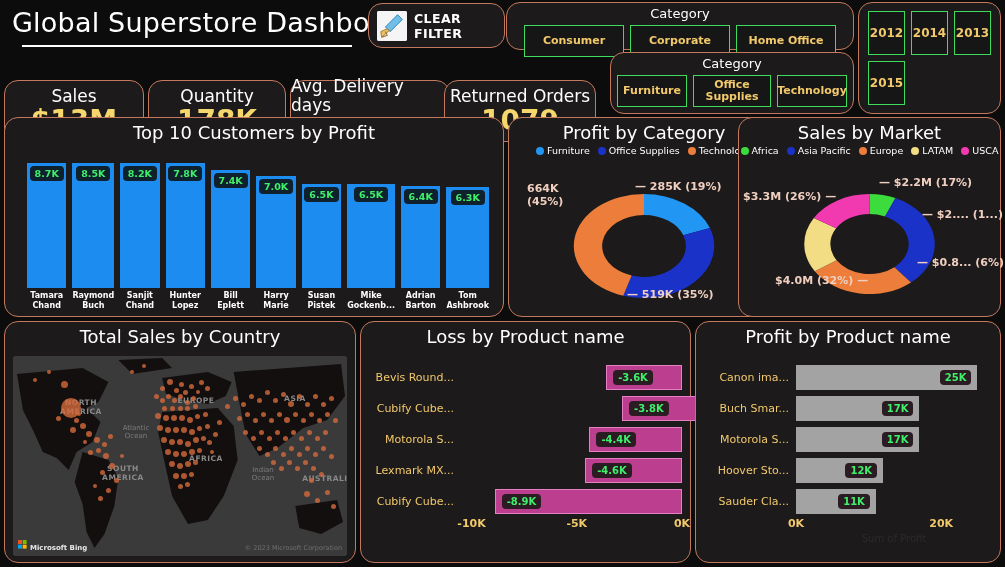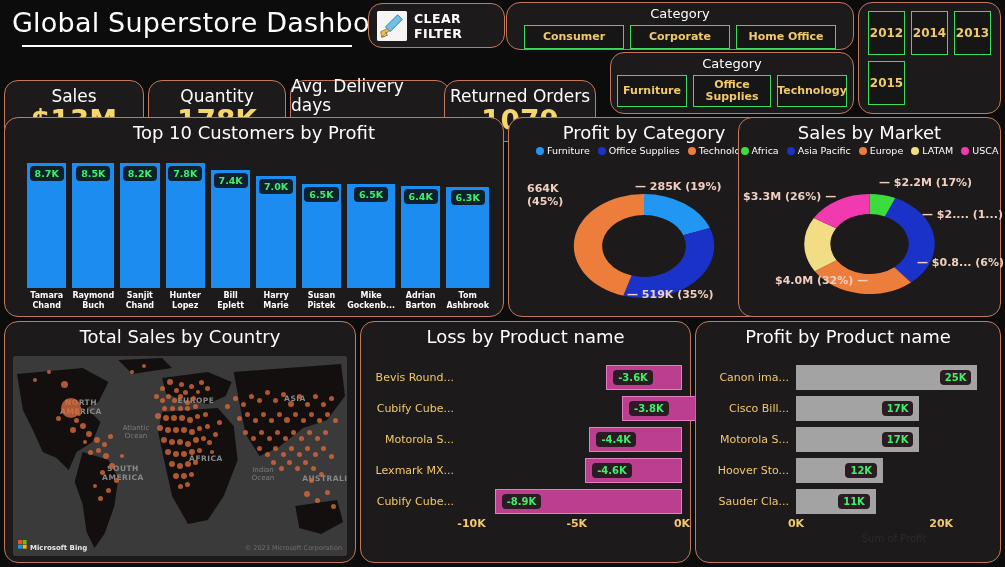--- a/index.html
+++ b/index.html
@@ -58,21 +58,21 @@
   .slicer { padding: 3px 6px; }
   #slicer-segment { left: 506px; top: 2px; width: 348px; height: 48px; }
   #slicer-category { left: 610px; top: 52px; width: 244px; height: 62px; }
   .slicer-title { color: #ffffff; font-size: 13px; text-align: center; line-height: 16px; }
   .slicer-btns { display: flex; gap: 6px; justify-content: center; margin-top: 3px; }
   .slicer-btn {
     border: 1.3px solid #3ddc5e; color: #f2c96b; font-size: 11px; font-weight: bold;
     text-align: center; display: flex; align-items: center; justify-content: center;
     background: #171616; line-height: 12px;
   }
-  #slicer-segment .slicer-btn { height: 24px; padding: 0 0; min-width: 100px; }
+  #slicer-segment .slicer-btn { height: 32px; padding: 0 0; min-width: 100px; }
   #slicer-category .slicer-btn { height: 32px; padding: 0 6px; min-width: 70px; }
   #slicer-year { left: 858px; top: 2px; width: 143px; height: 112px; padding: 8px 9px; }
   .year-grid { display: grid; grid-template-columns: 1fr 1fr 1fr; gap: 6px; height: 100%; }
   .year-btn {
     border: 1.8px solid #3ddc5e; color: #f2c96b; font-size: 12px; font-weight: bold;
     display: flex; align-items: center; justify-content: center; background: #171616;
   }
   
   .chart-title { color: #ffffff; text-align: center; font-size: 18px; padding-top: 4px; }
   #panel-customers { left: 4px; top: 117px; width: 500px; height: 200px; }
@@ -567,21 +567,21 @@
         <div>
           <div class="hrow">
             <div class="hcat">Canon ima...</div>
             <div class="htrack">
               <div class="hbar profit" style="left: 0%; width: 92.5926%;">
                 <div class="hbadge" style="right: 6px;">25K</div>
               </div>
             </div>
           </div>
           <div class="hrow">
-            <div class="hcat">Cisco Bill...</div>
+            <div class="hcat">Buch Smar...</div>
             <div class="htrack">
               <div class="hbar profit" style="left: 0%; width: 62.963%;">
                 <div class="hbadge" style="right: 6px;">17K</div>
               </div>
             </div>
           </div>
           <div class="hrow">
             <div class="hcat">Motorola S...</div>
             <div class="htrack">
               <div class="hbar profit" style="left: 0%; width: 62.963%;">

